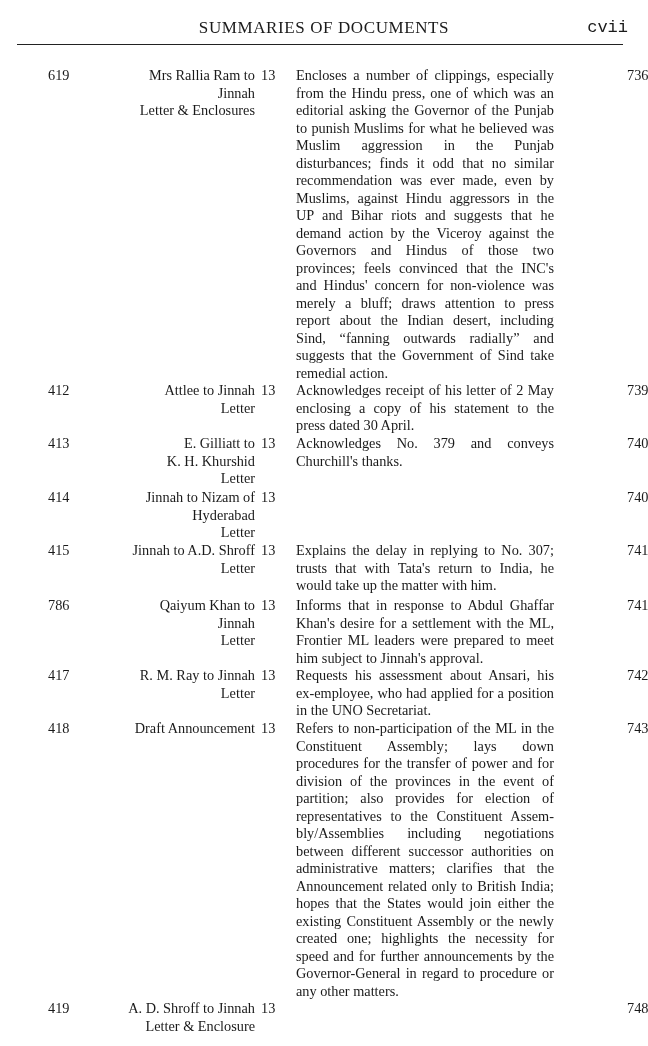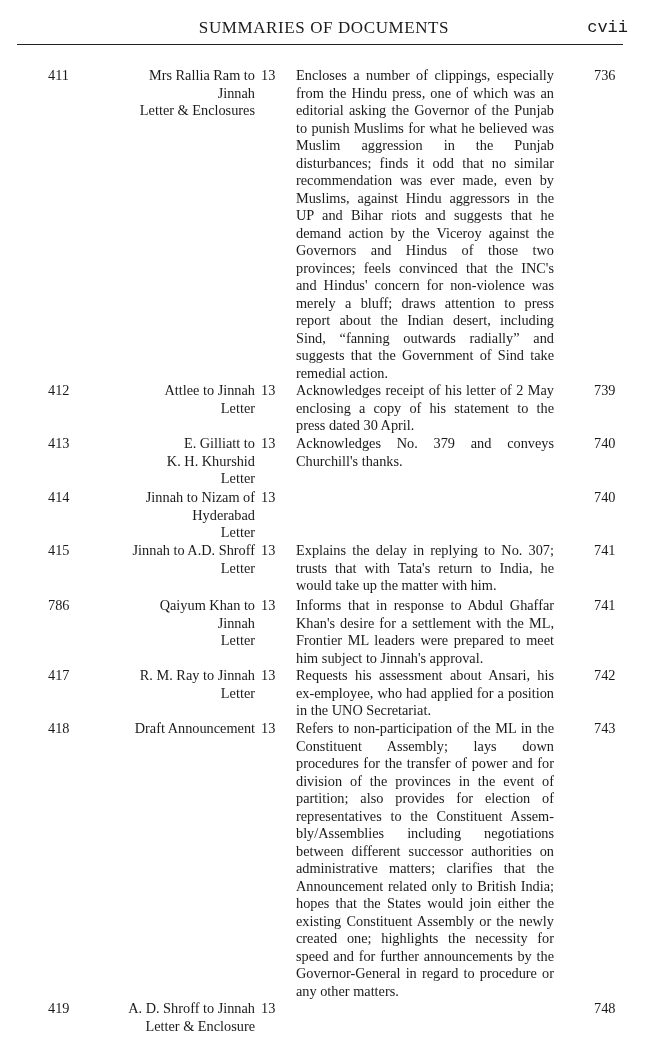--- a/index.html
+++ b/index.html
@@ -22,34 +22,34 @@
       position: absolute; left: 17px; top: 44px; width: 606px; height: 0;
       border-top: 1.5px solid #222;
     }
     .rows { position: absolute; left: 0; top: 67px; width: 648px; }
     .row { position: relative; width: 648px; }
     .cell { position: absolute; top: 0; font-size: 14.3px; line-height: 17.5px; }
     .num { left: 48px; }
     .from { left: 90px; width: 165px; white-space: pre-line; text-align: right; }
     .vol { left: 261px; }
     .summary { left: 296px; width: 258px; text-align: justify; hyphens: manual; }
-    .page { left: 594px; font-family: Liberation Serif, serif; }
+    .page { left: 627px; font-family: Liberation Serif, serif; }
   </style>
 </head>
 <body>
 
 <div class="header">
   <div class="header-title">SUMMARIES OF DOCUMENTS</div>
   <div class="header-page">cvii</div>
 </div>
 <div class="rule"></div>
 
 <div class="rows">
   <div class="row" style="height:315px">
-    <span class="cell num">411</span>
+    <span class="cell num">619</span>
     <span class="cell from">Mrs Rallia Ram to
 Jinnah
 Letter &amp; Enclosures</span>
     <span class="cell vol">13</span>
     <span class="cell summary">Encloses a number of clippings, especially from the Hindu press, one of which was an editorial asking the Governor of the Punjab to punish Muslims for what he believed was Muslim aggression in the Punjab disturbances; finds it odd that no similar recommendation was ever made, even by Muslims, against Hindu aggres­sors in the UP and Bihar riots and suggests that he demand action by the Viceroy against the Governors and Hindus of those two provinces; feels convinced that the INC's and Hindus' concern for non-vio­lence was merely a bluff; draws attention to press report about the Indian desert, including Sind, “fanning outwards radi­ally” and suggests that the Government of Sind take remedial action.</span>
     <span class="cell page">736</span>
   </div>
   <div class="row" style="height:53px">
     <span class="cell num">412</span>
     <span class="cell from">Attlee to Jinnah

